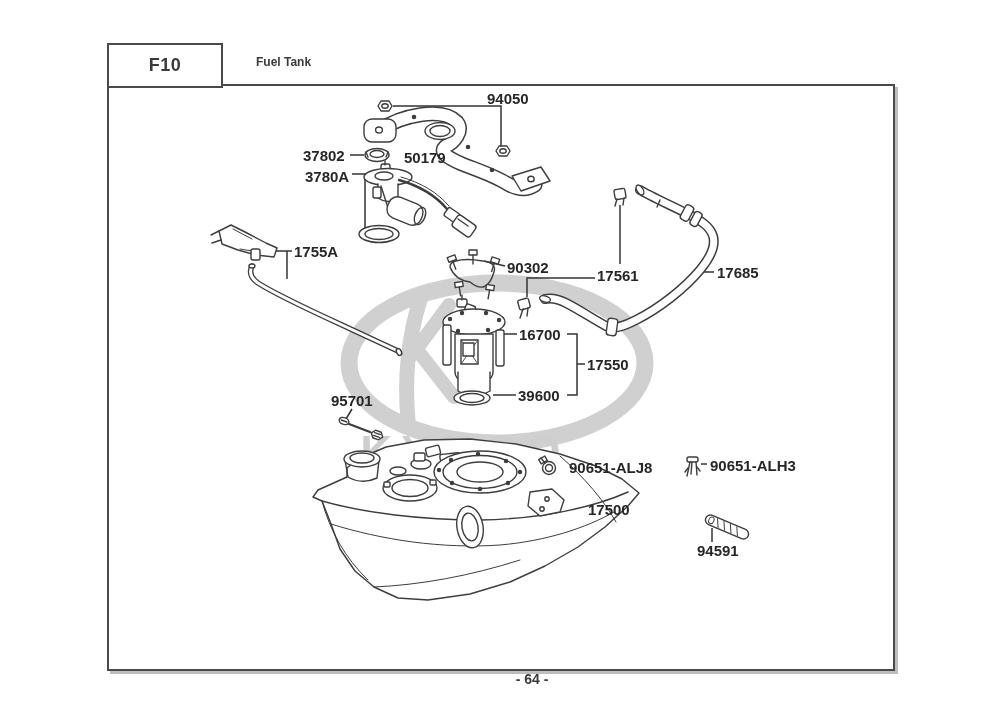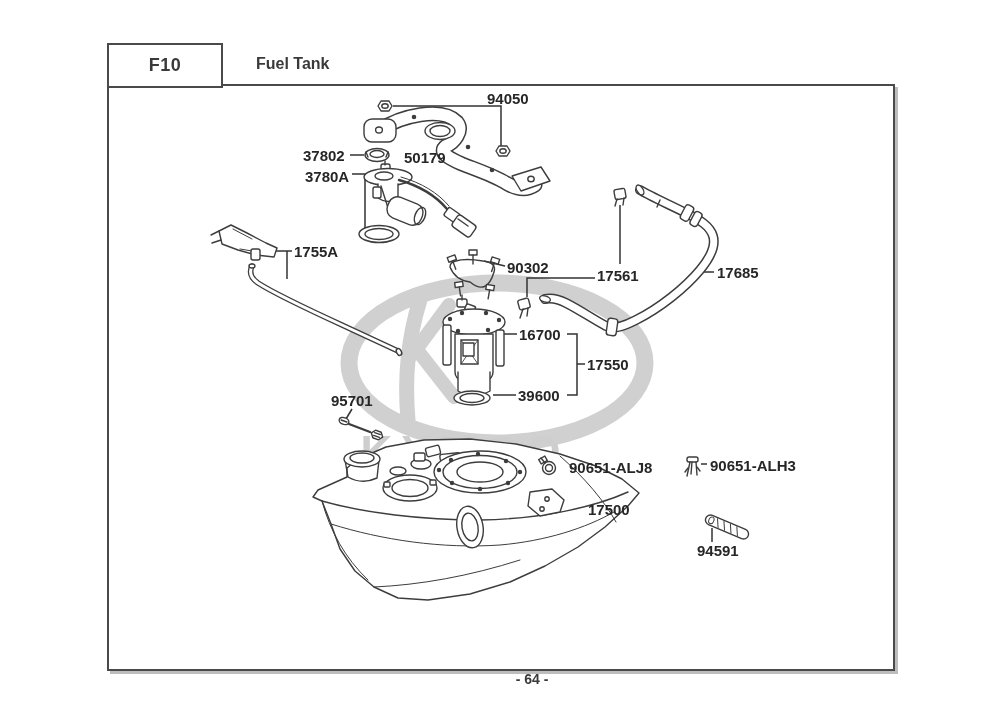--- a/index.html
+++ b/index.html
@@ -1,21 +1,21 @@
 <!DOCTYPE html>
 <html><head>
 <meta charset="utf-8">
 <style>
   html,body{margin:0;padding:0;background:#fff;}
   .page{position:relative;width:1000px;height:707px;background:#fff;overflow:hidden;
         font-family:"Liberation Sans",sans-serif;color:#2a2a2a;}
   .code-box{position:absolute;left:107px;top:43px;width:112px;height:41px;
         border:2px solid #4a4a4a;background:#fff;display:flex;align-items:center;justify-content:center;
         font-size:18px;font-weight:bold;color:#3a3a3a;letter-spacing:.5px;z-index:3;}
-  .sheet-title{position:absolute;left:256px;top:55px;font-size:16px;font-weight:bold;color:#3a3a3a;z-index:3;}
+  .sheet-title{position:absolute;left:256px;top:55px;font-size:12px;font-weight:bold;color:#3a3a3a;z-index:3;}
   .frame{position:absolute;left:107px;top:84px;width:784px;height:583px;border:2px solid #4a4a4a;
         background:#fff;box-shadow:3px 3px 0 #bdbdbd;z-index:1;}
   .diagram-svg{position:absolute;left:0;top:0;z-index:2;}
   .page-number{position:absolute;left:0;top:671px;width:100%;text-align:center;
         font-size:14px;font-weight:bold;color:#3a3a3a;z-index:3;padding-left:32px;}
   .plabel{font-family:"Liberation Sans",sans-serif;font-size:15px;font-weight:bold;fill:#262626;}
   .wm-text{font-family:"Liberation Sans",sans-serif;font-weight:bold;fill:#c9c9c9;letter-spacing:9px;}
 </style>
 </head>
 <body>

